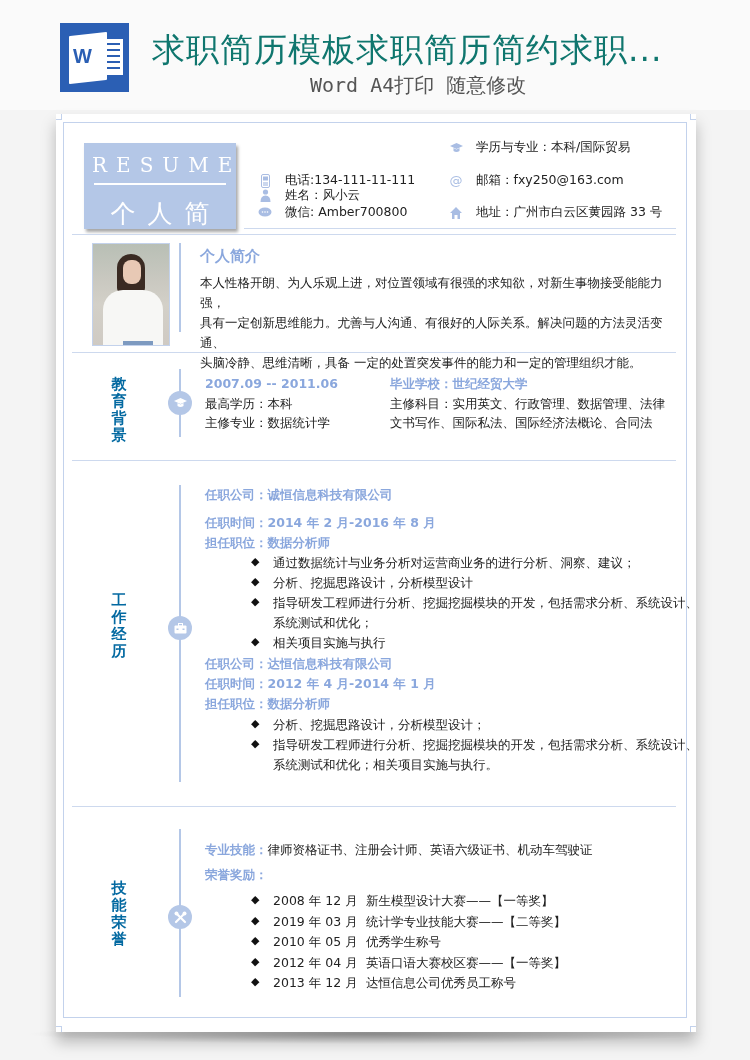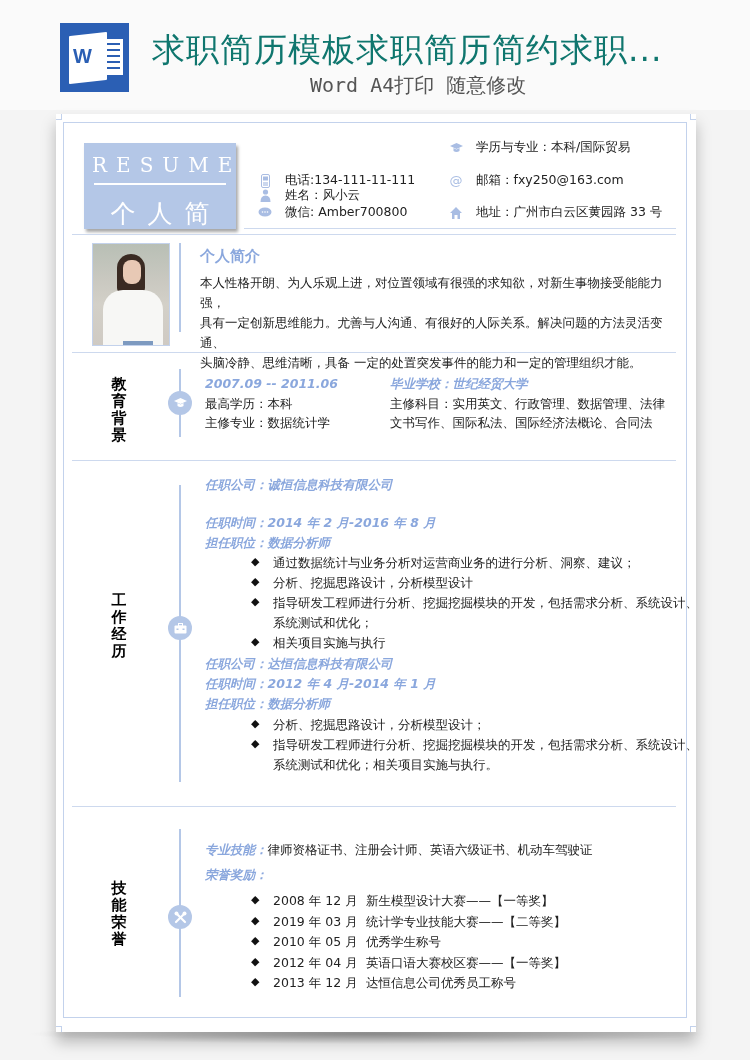--- a/index.html
+++ b/index.html
@@ -44,25 +44,25 @@
     background: linear-gradient(180deg, #b8bfb5 0%, #c9c8c0 35%, #d3d0c8 60%, #cfcac3 100%); }
   .photo .hair { position: absolute; left: 24px; top: 10px; width: 28px; height: 40px; background: #3a2a22; border-radius: 14px 14px 6px 6px; }
   .photo .face { position: absolute; left: 30px; top: 16px; width: 18px; height: 24px; background: #e8c9b5; border-radius: 8px; }
   .photo .shirt { position: absolute; left: 10px; top: 46px; width: 60px; height: 60px; background: #f7f7f5; border-radius: 20px 20px 0 0; }
   .photo .jeans { position: absolute; left: 30px; top: 97px; width: 30px; height: 6px; background: #7d9ac0; }
 
   .vbar { position: absolute; width: 2px; background: #b4c7e7; }
   .sec-title { position: absolute; font-size: 15px; color: #8aa7dd; font-weight: bold; }
   .para { position: absolute; font-size: 12.5px; line-height: 20px; color: #222; }
 
-  .side-label { position: absolute; width: 16px; font-size: 15px; line-height: 17px; color: #000000; font-weight: bold; text-align: center; }
+  .side-label { position: absolute; width: 16px; font-size: 15px; line-height: 17px; color: #0369a1; font-weight: bold; text-align: center; }
   .node { position: absolute; width: 24px; height: 24px; border-radius: 12px; background: #b4c7e7; color: #fff; font-size: 11px; display: flex; align-items: center; justify-content: center; }
 
   .t { position: absolute; font-size: 12.5px; white-space: nowrap; color: #222; }
-  .blue { color: #8aa7dd; font-weight: bold; font-style: italic; }
+  .blue { color: #8aa7dd; font-weight: bold; }
   .bul { position: absolute; font-size: 12.5px; white-space: nowrap; color: #222; }
   .bul .dia { position: absolute; left: -22px; top: 0; font-size: 11px; color: #111; }
   .award-date { display: inline-block; width: 93px; }
 </style>
 </head>
 <body>
 
 <div class="top-banner">
   <div class="word-icon">
     <div class="lines">
@@ -189,21 +189,21 @@
     <div class="vbar" style="left:115px; top:362px; height:297px;"></div>
     <div class="node" style="left:104px; top:493px;">
       <svg width="13" height="11" viewBox="0 0 13 11">
           <rect x="0.5" y="2.5" width="12" height="8" rx="1" fill="#fff"></rect>
           <rect x="4.5" y="0.5" width="4" height="2.5" fill="none" stroke="#fff"></rect>
           <rect x="2.5" y="5.5" width="2" height="1.5" fill="#b4c7e7"></rect>
           <rect x="8.5" y="5.5" width="2" height="1.5" fill="#b4c7e7"></rect>
         </svg>
     </div>
 
-    <div class="t blue" style="left:141px; top:354px;">任职公司：诚恒信息科技有限公司</div>
+    <div class="t blue" style="left:141px; top:364px;">任职公司：诚恒信息科技有限公司</div>
     <div class="t blue" style="left:141px; top:392px;">任职时间：2014 年 2 月-2016 年 8 月</div>
     <div class="t blue" style="left:141px; top:412px;">担任职位：数据分析师</div>
     <div class="bul" style="left:209px; top:432px;"><span class="dia">◆</span><span>通过数据统计与业务分析对运营商业务的进行分析、洞察、建议；</span></div>
     <div class="bul" style="left:209px; top:452px;"><span class="dia">◆</span><span>分析、挖掘思路设计，分析模型设计</span></div>
     <div class="bul" style="left:209px; top:472px;"><span class="dia">◆</span><span>指导研发工程师进行分析、挖掘挖掘模块的开发，包括需求分析、系统设计、</span></div>
     <div class="bul" style="left:209px; top:492px;"><span>系统测试和优化；</span></div>
     <div class="bul" style="left:209px; top:512px;"><span class="dia">◆</span><span>相关项目实施与执行</span></div>
 
     <div class="t blue" style="left:141px; top:533px;">任职公司：达恒信息科技有限公司</div>
     <div class="t blue" style="left:141px; top:553px;">任职时间：2012 年 4 月-2014 年 1 月</div>

